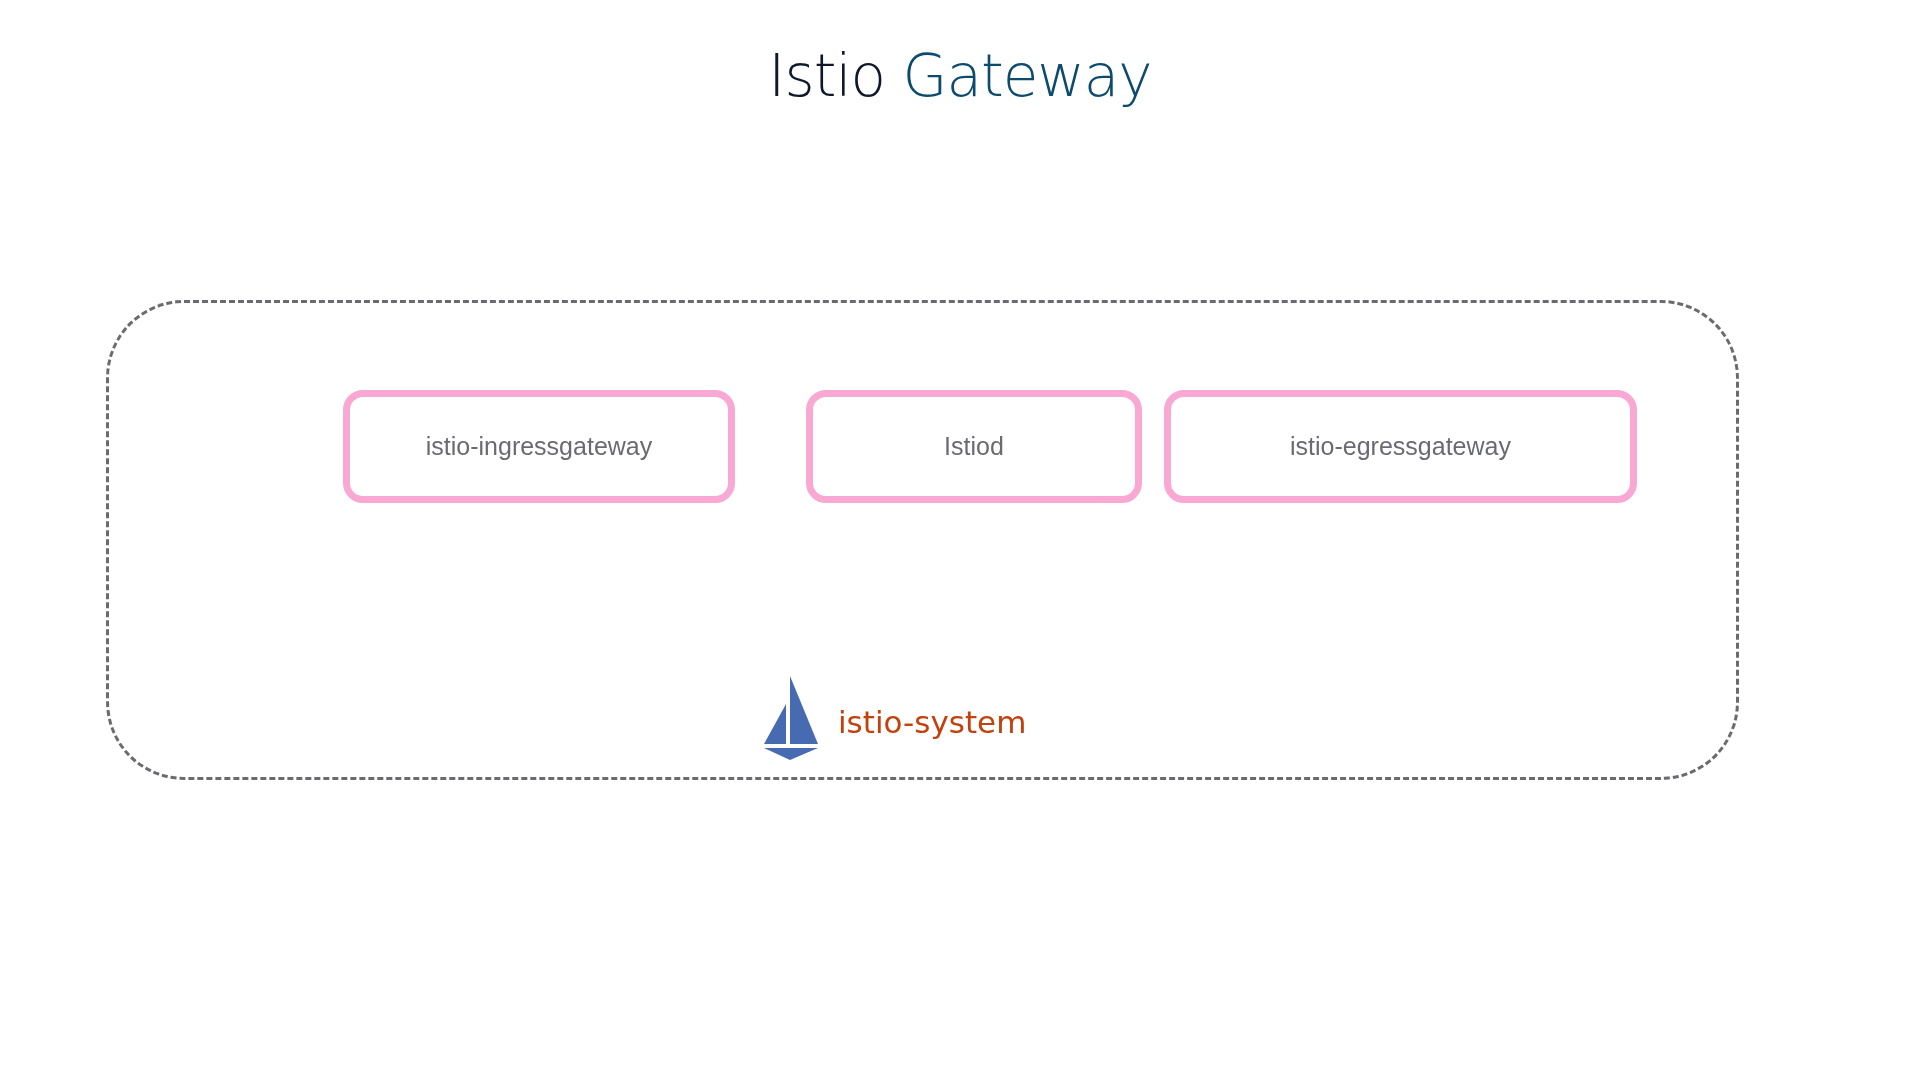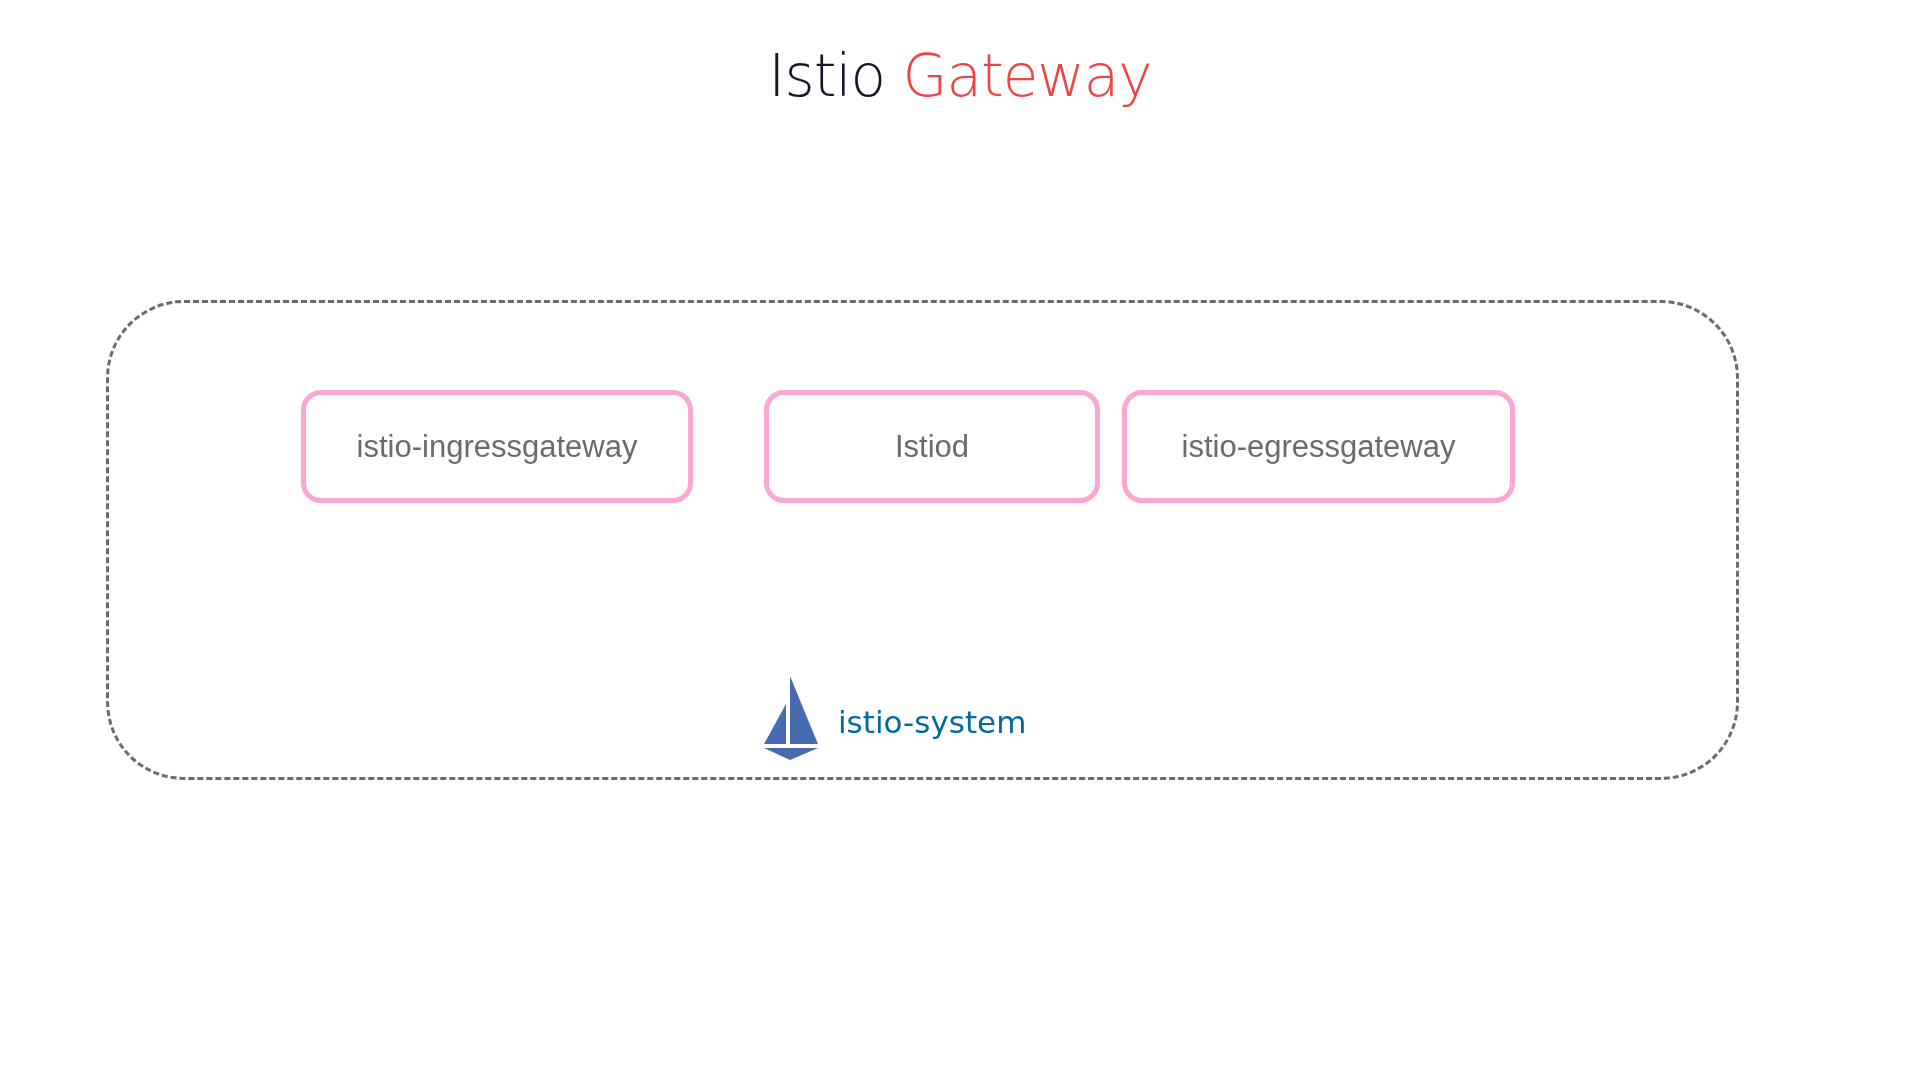--- a/index.html
+++ b/index.html
@@ -1,27 +1,27 @@
 <!DOCTYPE html>
 <html><head>
 <meta charset="utf-8">
 <style>
   html,body{margin:0;padding:0;background:#ffffff;}
   body{width:1920px;height:1080px;position:relative;overflow:hidden;font-family:"Liberation Sans",sans-serif;}
   .title{position:absolute;left:0;width:100%;top:42px;text-align:center;font-family:"DejaVu Sans",sans-serif;font-weight:200;font-size:58px;letter-spacing:-1px;}
   .title .t1{color:#0f172a;}
-  .title .t2{color:#ef4444;text-align:center;}
+  .title .t2{color:#0c4a6e;text-align:center;}
   .container{position:absolute;left:106px;top:300px;width:1633px;height:480px;border:3px dashed #6a6a70;border-radius:78px;box-sizing:border-box;}
-  .node{position:absolute;top:390px;height:113px;border:5px solid #f9a8d4;border-radius:20px;box-sizing:border-box;display:flex;align-items:center;justify-content:center;color:#6a6a72;font-size:31px;font-family:"Liberation Sans",sans-serif;background:#fff;}
+  .node{position:absolute;top:390px;height:113px;border:7px solid #f9a8d4;border-radius:20px;box-sizing:border-box;display:flex;align-items:center;justify-content:center;color:#6a6a72;font-size:25px;font-family:"Liberation Sans",sans-serif;background:#fff;margin-left:42px;}
   .n1{left:301px;width:392px;}
   .n2{left:764px;width:336px;}
-  .n3{left:1122px;width:393px;}
+  .n3{left:1122px;width:473px;}
   .ns{position:absolute;left:762px;top:676px;display:flex;align-items:center;}
   .ns svg{width:58px;height:86px;}
-  .ns span{margin-left:18px;margin-top:6px;font-family:"DejaVu Sans",sans-serif;font-size:31px;color:#0369a1;}
+  .ns span{margin-left:18px;margin-top:6px;font-family:"DejaVu Sans",sans-serif;font-size:31px;color:#c2410c;}
 </style>
 </head>
 <body>
 
 <div class="title">
   <span class="t1">Istio</span>
   <span class="t2">Gateway</span>
 </div>
 
 <div class="container"></div>

